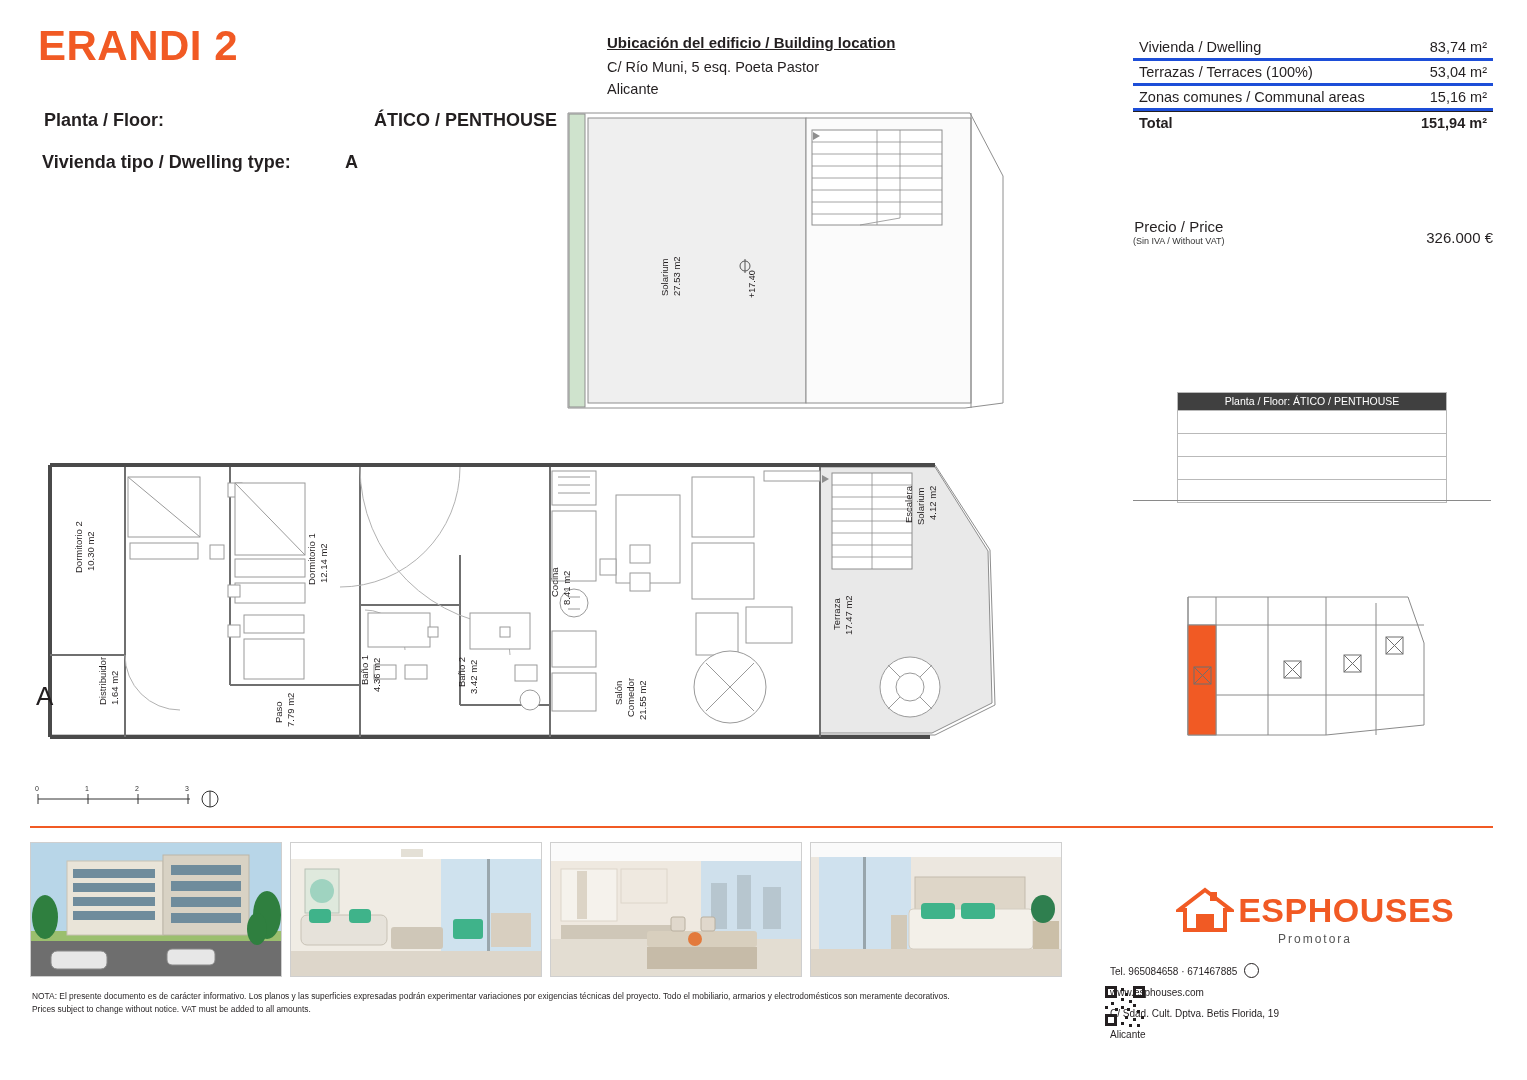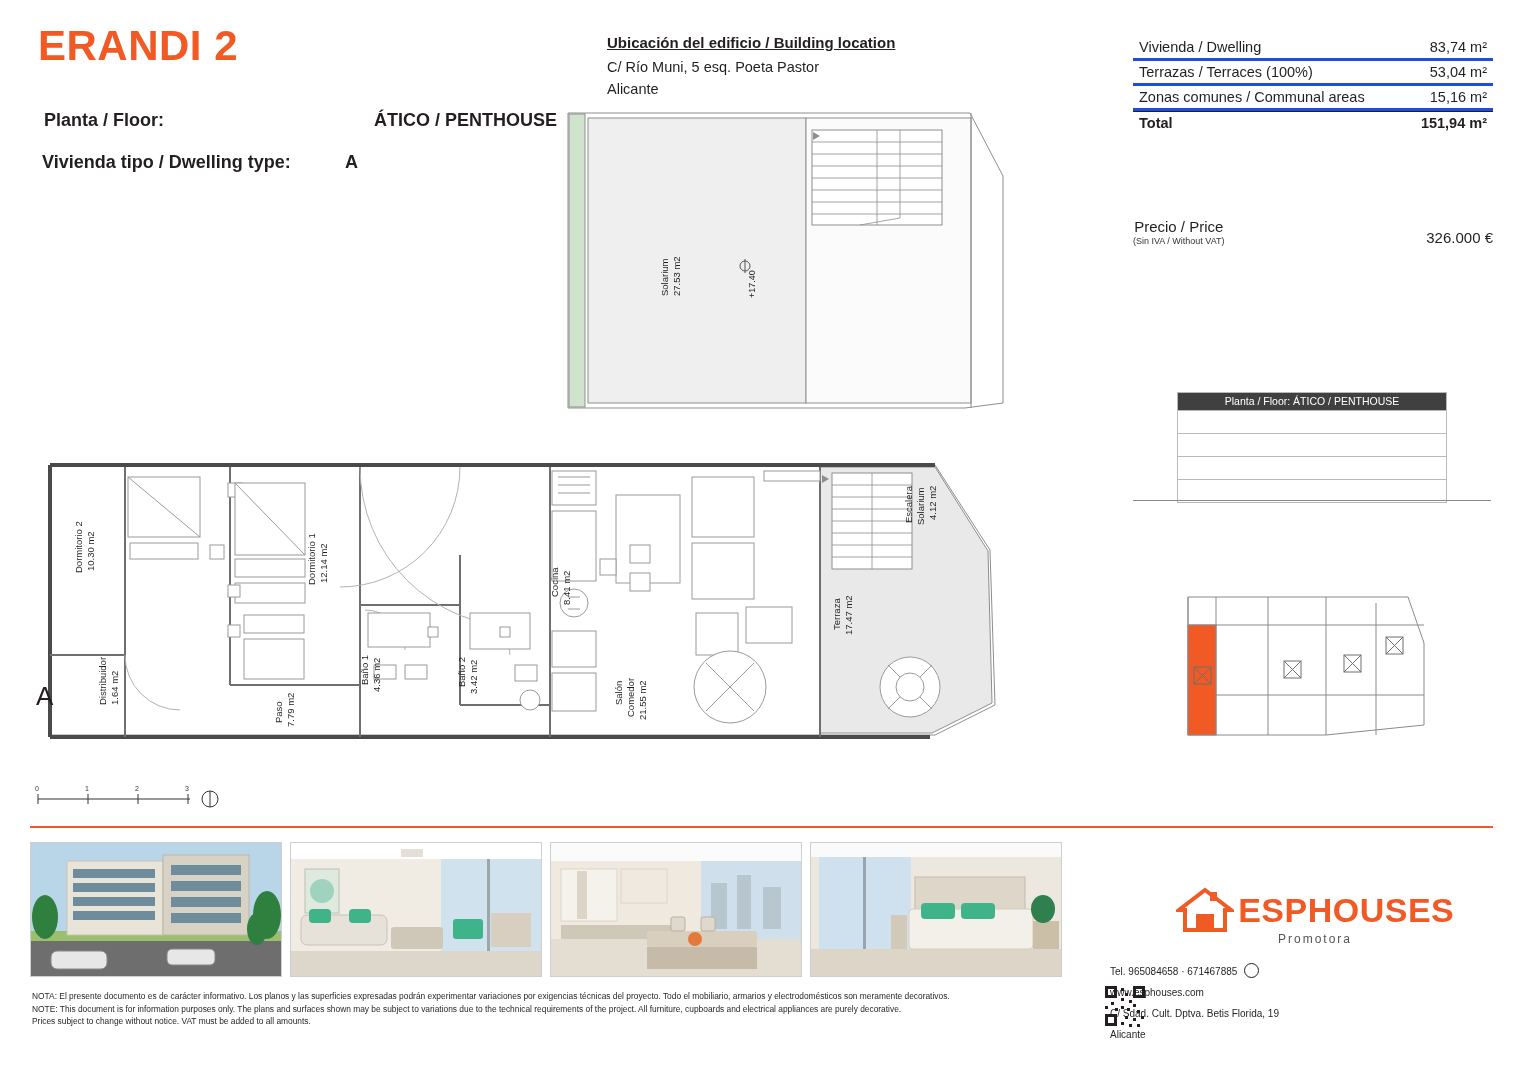--- a/index.html
+++ b/index.html
@@ -477,21 +477,20 @@
         <g fill="#2f7f4f">
             <ellipse cx="232" cy="66" rx="12" ry="14"></ellipse>
           </g>
         <rect x="80" y="72" width="16" height="34" fill="#d2c9b8"></rect>
       </svg>
     </div>
   </div>
 
   <div class="notes">
     <div>NOTA: El presente documento es de carácter informativo. Los planos y las superficies expresadas podrán experimentar variaciones por exigencias técnicas del proyecto. Todo el mobiliario, armarios y electrodomésticos son meramente decorativos.</div>
-    <div>NOTE: This document is for information purposes only. The plans and surfaces shown may be subject to variations due to the technical requirements of the project. All furniture, cupboards and electrical appliances are purely decorative.</div>
     <div>Prices subject to change without notice. VAT must be added to all amounts.</div>
   </div>
 
   <div class="logo-wrap">
     <svg width="58" height="48" viewBox="0 0 58 48" style="vertical-align:middle">
       <path d="M29,4 L55,24 L49,24 L49,44 L9,44 L9,24 L3,24 Z" fill="none" stroke="#f15a24" stroke-width="4"></path>
       <rect x="20" y="28" width="18" height="16" fill="#f15a24"></rect>
       <rect x="34" y="6" width="7" height="9" fill="#f15a24"></rect>
     </svg>
     <span class="brandname">ESPHOUSES</span>

